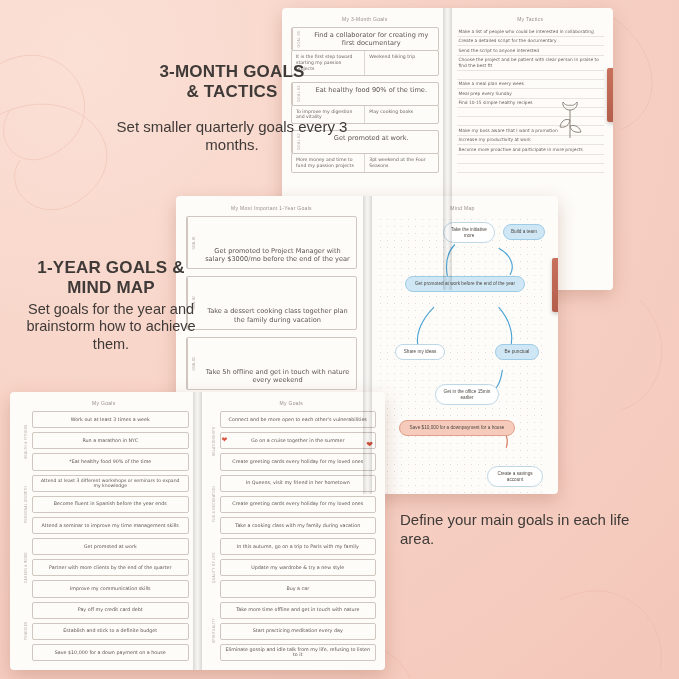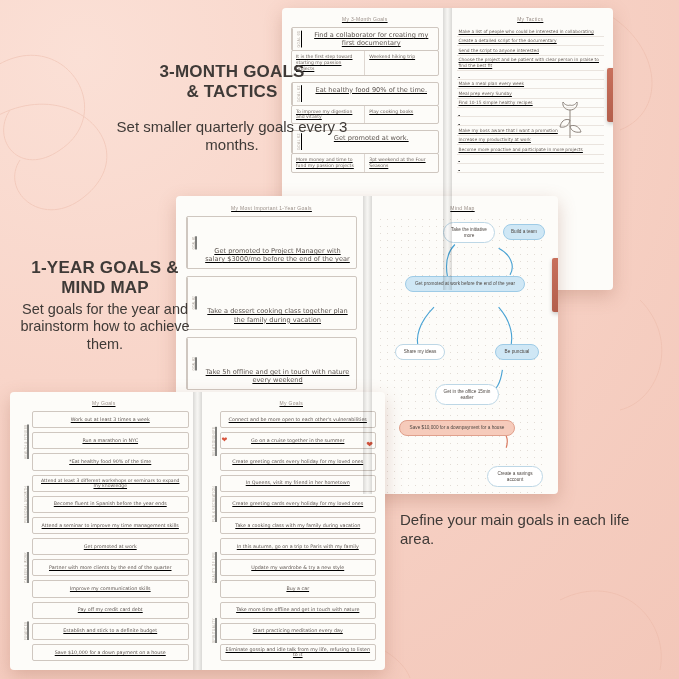--- a/index.html
+++ b/index.html
@@ -30,21 +30,20 @@
     content:"";
     position:absolute;left:50%;top:0;bottom:0;width:9px;margin-left:-4.5px;
     background:linear-gradient(90deg,rgba(0,0,0,.14),rgba(0,0,0,.03) 45%,rgba(0,0,0,.03) 55%,rgba(0,0,0,.14));
     z-index:4;
   }
   .page{
     flex:1 1 50%;
     padding:9px 10px 8px 10px;
     position:relative;
     box-sizing:border-box;
-    text-decoration:underline;
   }
   .page-title{
     text-align:center;
     font-size:5px;
     color:#9a8f88;
     letter-spacing:.3px;
     margin-bottom:5px;
   }
   .bookmark{
     position:absolute;
@@ -144,21 +143,21 @@
     padding:1px 4px;line-height:1.2;
   }
   .life-item.tall{font-size:4.6px;}
 
   
   .caption{position:absolute;color:#3f3a37;}
   .cap-title{font-weight:bold;letter-spacing:.2px;}
   #cap-3month{left:112px;top:62px;text-align:center;width:240px;}
   #cap-3month .cap-title{font-size:17px;line-height:1.15;}
   #cap-3month .cap-sub{font-size:15px;margin-top:17px;line-height:1.2;}
-  #cap-1year{left:7px;top:258px;text-align:center;width:196px;}
+  #cap-1year{left:13px;top:258px;text-align:center;width:196px;}
   #cap-1year .cap-title{font-size:17px;line-height:1.15;}
   #cap-1year .cap-sub{font-size:14.5px;margin-top:4px;line-height:1.2;}
   #cap-life{left:400px;top:508px;width:250px;}
   #cap-life .cap-title{font-size:18px;}
   #cap-life .cap-sub{font-size:15px;margin-top:3px;line-height:1.25;}
 
   .heart{color:#d9563f;}
 </style>
 </head>
 <body>

